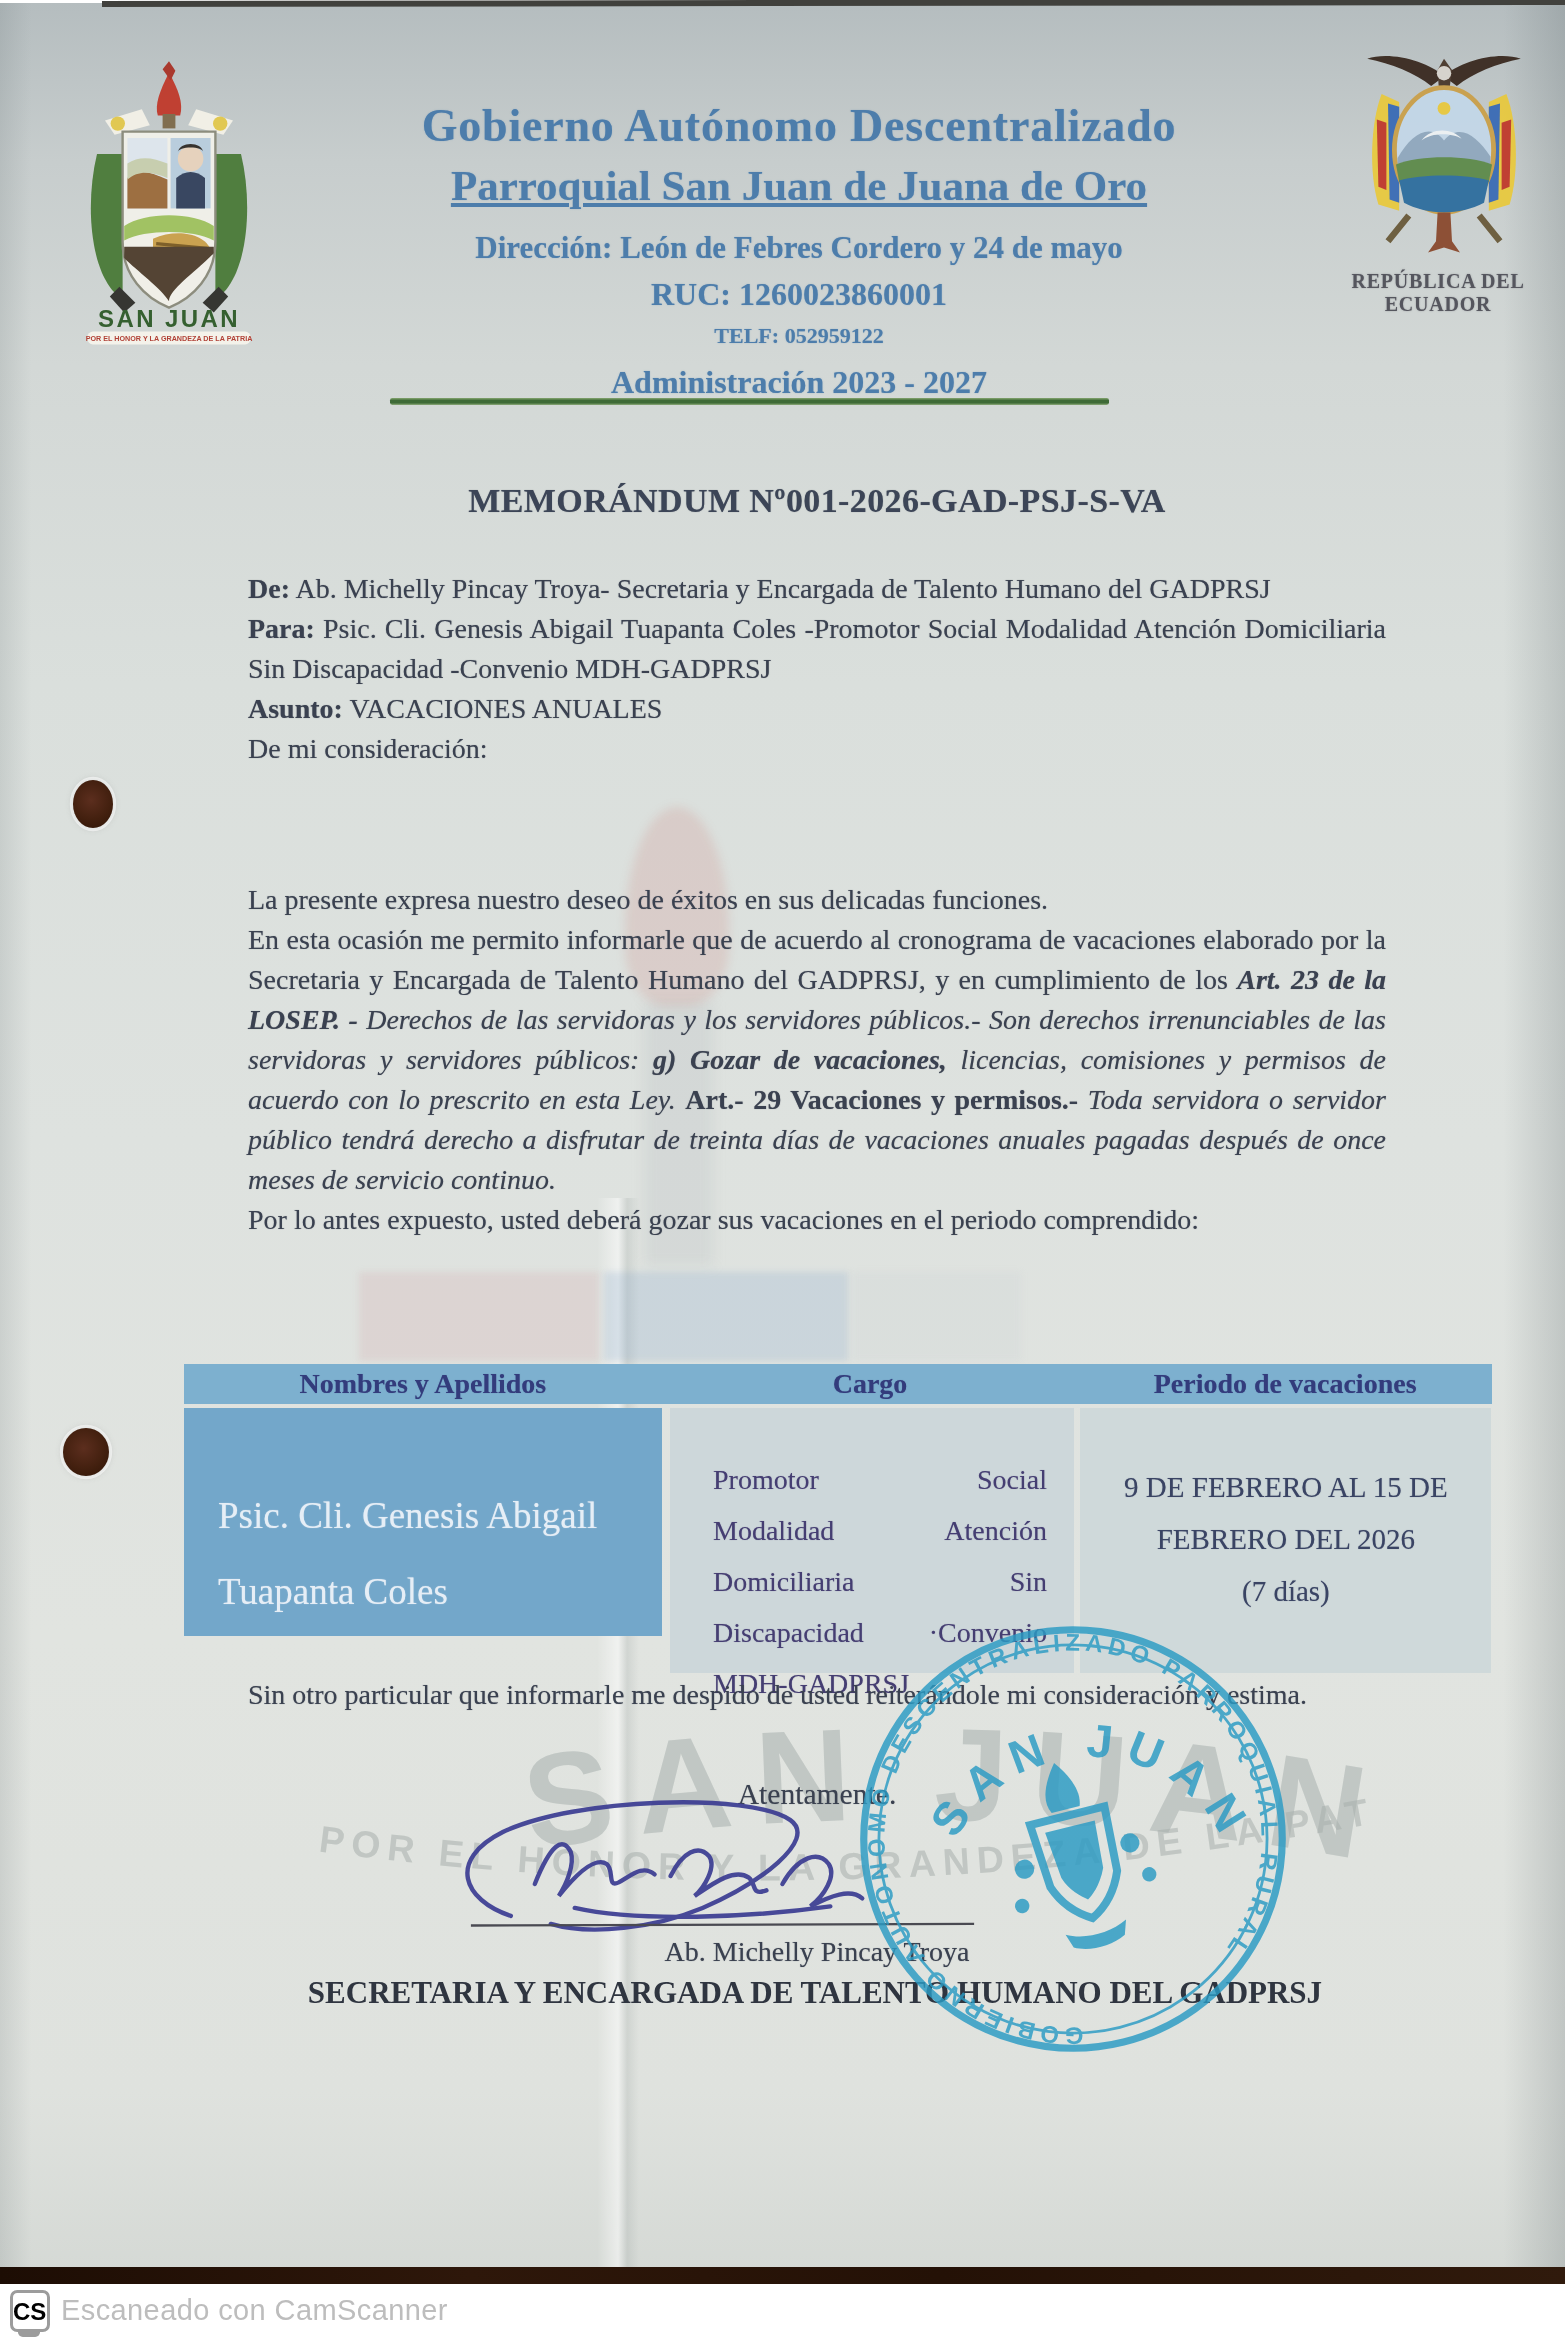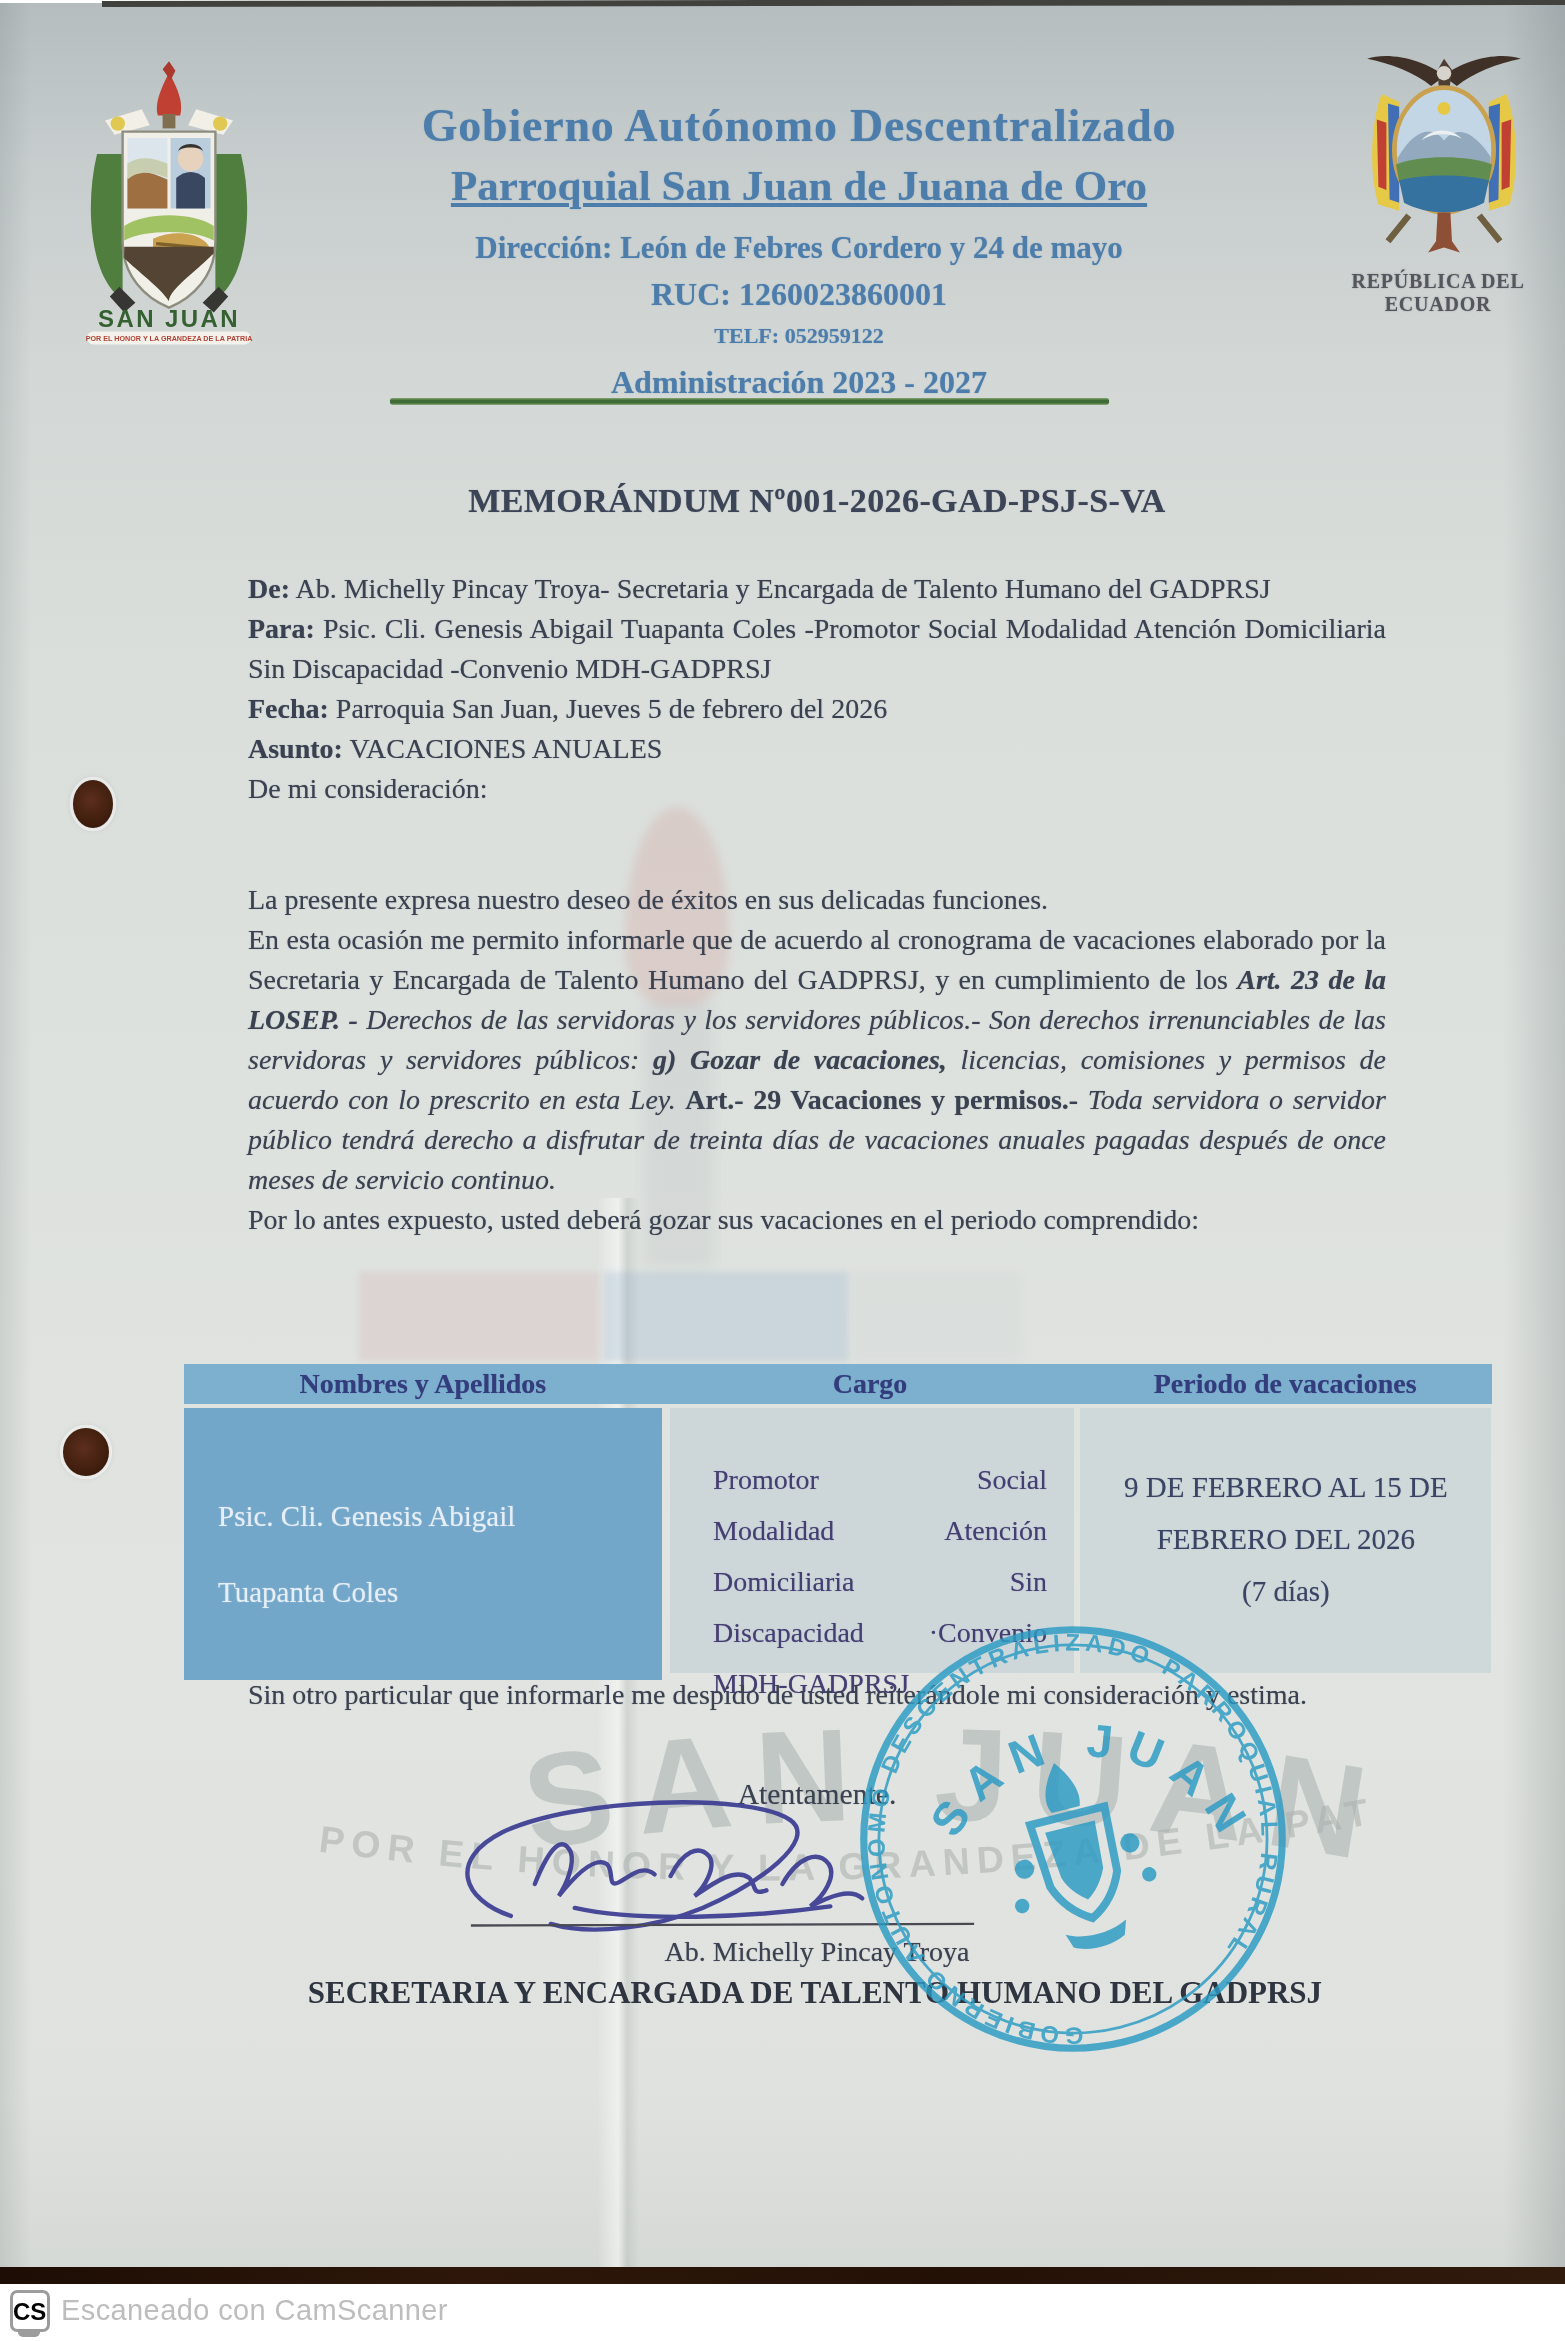--- a/index.html
+++ b/index.html
@@ -64,21 +64,21 @@
   #body-block p{margin:0;}
   .i{font-style:italic;} .b{font-weight:bold;} .bi{font-weight:bold;font-style:italic;}
 
   
   #vac-table{left:184px;top:1364px;width:1308px;}
   #t-head{position:absolute;left:0;top:0;width:1308px;height:40px;background:#7db0cf;display:flex;}
   #t-head div{font-size:28px;font-weight:600;color:#333c7c;text-align:center;line-height:40px;
     text-shadow:0 0 0.8px rgba(51,60,124,.5);}
   .th1{width:478px;} .th2{width:404px;margin-left:6.4px;} .th3{width:414px;margin-left:6.4px;}
   #t-body{position:absolute;left:0;top:44px;width:1308px;height:265px;display:flex;}
-  #cell-name{width:478px;height:272px;background:#73a7ca;color:#e6eef6;font-size:29px;
+  #cell-name{width:478px;height:228px;background:#73a7ca;color:#e6eef6;font-size:37px;
     padding:70px 0 0 34px;box-sizing:border-box;line-height:76px;text-shadow:0 0 1.2px rgba(230,238,246,.6);}
   #cell-cargo{width:404px;height:265px;background:#cdd7da;margin-left:8px;color:#453e72;font-size:28px;
     padding:46px 27px 0 43px;box-sizing:border-box;text-shadow:0 0 1px rgba(69,62,114,.45);}
   .cargo-line{text-align:justify;text-align-last:justify;line-height:51px;}
   .cargo-line.last{text-align-last:left;}
   #cell-periodo{width:411px;height:265px;background:#cfd9da;margin-left:6.4px;color:#3a4464;font-size:29px;
     padding-top:53px;box-sizing:border-box;text-align:center;line-height:52px;text-shadow:0 0 1px rgba(58,68,100,.45);}
 
   
   #closing{left:248px;top:1674px;width:1138px;font-size:28px;line-height:42px;text-align:justify;}
@@ -186,21 +186,20 @@
   <div class="abs hdr" id="h-ruc">RUC: 1260023860001</div>
   <div class="abs hdr" id="h-telf">TELF: 052959122</div>
   <div class="abs hdr" id="h-adm">Administración 2023 - 2027</div>
   <div class="abs" id="green-line"></div>
 
   <div class="abs doc-text" id="memo-title">MEMORÁNDUM Nº001-2026-GAD-PSJ-S-VA</div>
 
   <div class="abs doc-text" id="fields">
     <p style="margin:0"><span class="fl">De:</span><span> Ab. Michelly Pincay Troya- Secretaria y Encargada de Talento Humano del GADPRSJ</span></p>
     <p style="margin:0"><span class="fl">Para:</span><span> Psic. Cli. Genesis Abigail Tuapanta Coles -Promotor Social Modalidad Atención Domiciliaria Sin Discapacidad -Convenio MDH-GADPRSJ</span></p>
-    <p style="margin:0"><span class="fl">Fecha:</span><span> Parroquia San Juan, Jueves 5 de febrero del 2026</span></p>
     <p style="margin:0"><span class="fl">Asunto:</span><span> VACACIONES ANUALES</span></p>
     <p style="margin:0;text-align:left">De mi consideración:</p>
   </div>
 
   <div class="abs doc-text" id="body-block">
     <p>La presente expresa nuestro deseo de éxitos en sus delicadas funciones.</p>
     <p><span>En esta ocasión me permito informarle que de acuerdo al cronograma de vacaciones elaborado por la Secretaria y Encargada de Talento Humano del GADPRSJ, y  en cumplimiento de los </span><span class="bi">Art. 23 de la LOSEP. - </span><span class="i">Derechos de las servidoras y los servidores públicos.- Son derechos irrenunciables de las servidoras y servidores públicos: </span><span class="bi">g) Gozar de vacaciones, </span><span class="i">licencias, comisiones y permisos de acuerdo con lo prescrito en esta Ley. </span><span class="b">Art.- 29 Vacaciones y permisos.- </span><span class="i">Toda servidora o servidor público tendrá derecho a disfrutar de treinta días de vacaciones anuales pagadas después de once meses de servicio continuo.</span></p>
     <p>Por lo antes expuesto, usted deberá gozar sus vacaciones en el periodo comprendido:</p>
   </div>
 

